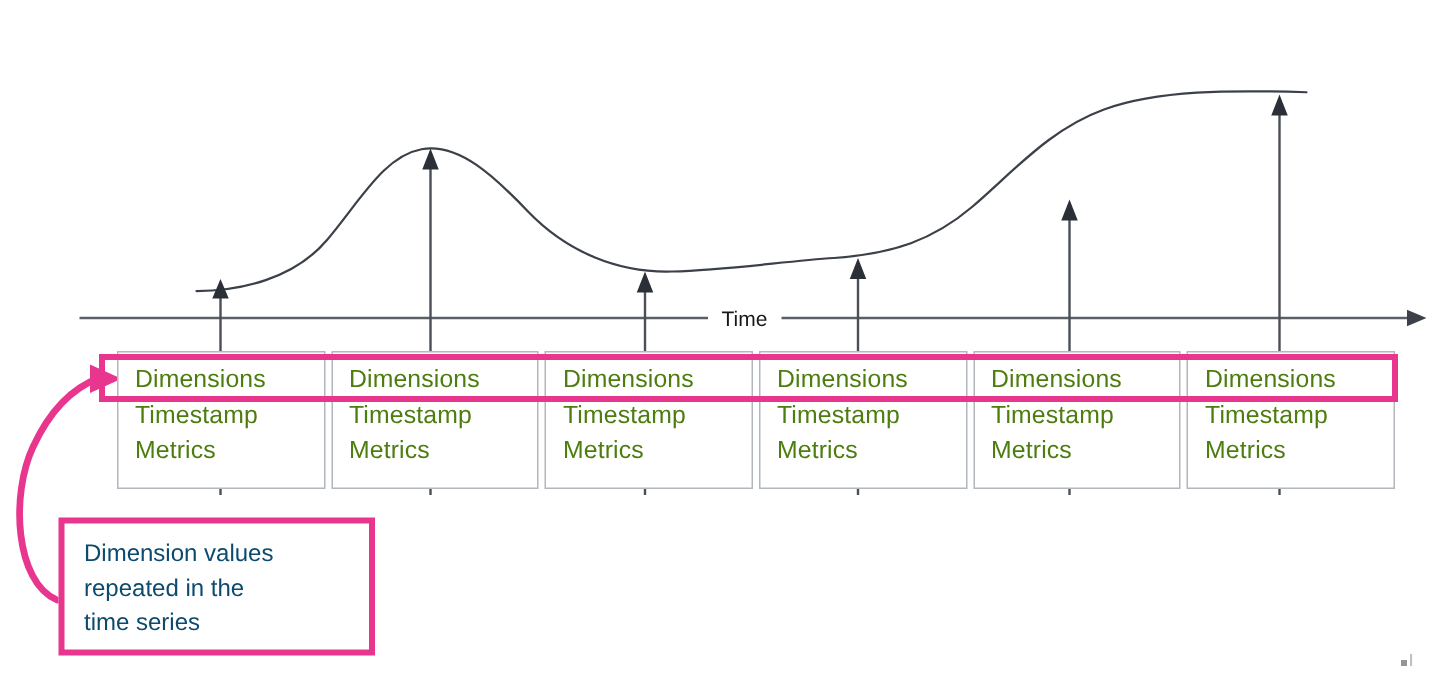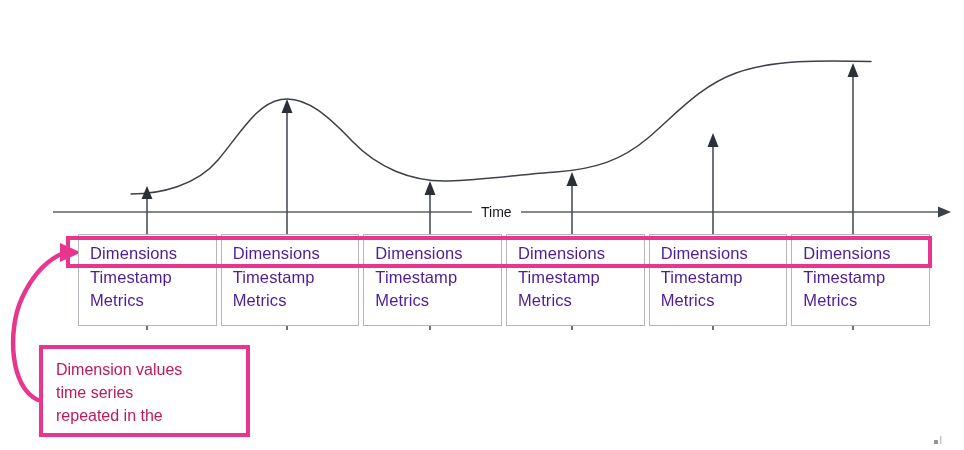--- a/index.html
+++ b/index.html
@@ -39,21 +39,21 @@
   .record-box {
     flex: 1 1 0;
     box-sizing: border-box;
     border: 1px solid #b2b6bd;
     background: #ffffff;
     padding: 7px 0 0 11px;
   }
   .record-line {
     font-size: 16.5px;
     line-height: 23.5px;
-    color: #4c1d95;
+    color: #4d7c0f;
     white-space: nowrap;
     letter-spacing: 0.1px;
   }
   .highlight-band {
     position: absolute;
     left: 66px;
     top: 236px;
     width: 866px;
     height: 32px;
     box-sizing: border-box;
@@ -68,21 +68,21 @@
     width: 211px;
     height: 92px;
     box-sizing: border-box;
     border: 4px solid #e8368f;
     background: #ffffff;
     padding: 9px 0 0 13px;
   }
   .callout-line {
     font-size: 16px;
     line-height: 23px;
-    color: #be185d;
+    color: #0c4a6e;
     white-space: nowrap;
   }
   .axis-label {
     position: absolute;
     left: 472px;
     top: 201px;
     font-size: 14px;
     line-height: 22px;
     color: #16181c;
     background: #ffffff;
@@ -192,22 +192,22 @@
       <div class="record-line">Timestamp</div>
       <div class="record-line">Metrics</div>
     </div>
 
   </div>
 
   <div class="highlight-band"></div>
 
   <div class="callout">
     <div class="callout-line">Dimension values</div>
+    <div class="callout-line">repeated in the</div>
     <div class="callout-line">time series</div>
-    <div class="callout-line">repeated in the</div>
   </div>
 
   <svg class="corner-mark" viewBox="0 0 9 8">
     <rect x="0" y="4" width="4" height="4" fill="#3b4049"></rect>
     <rect x="6" y="0" width="1.4" height="8" fill="#8a8f97"></rect>
   </svg>
 
 </div>
 
 </body></html>

